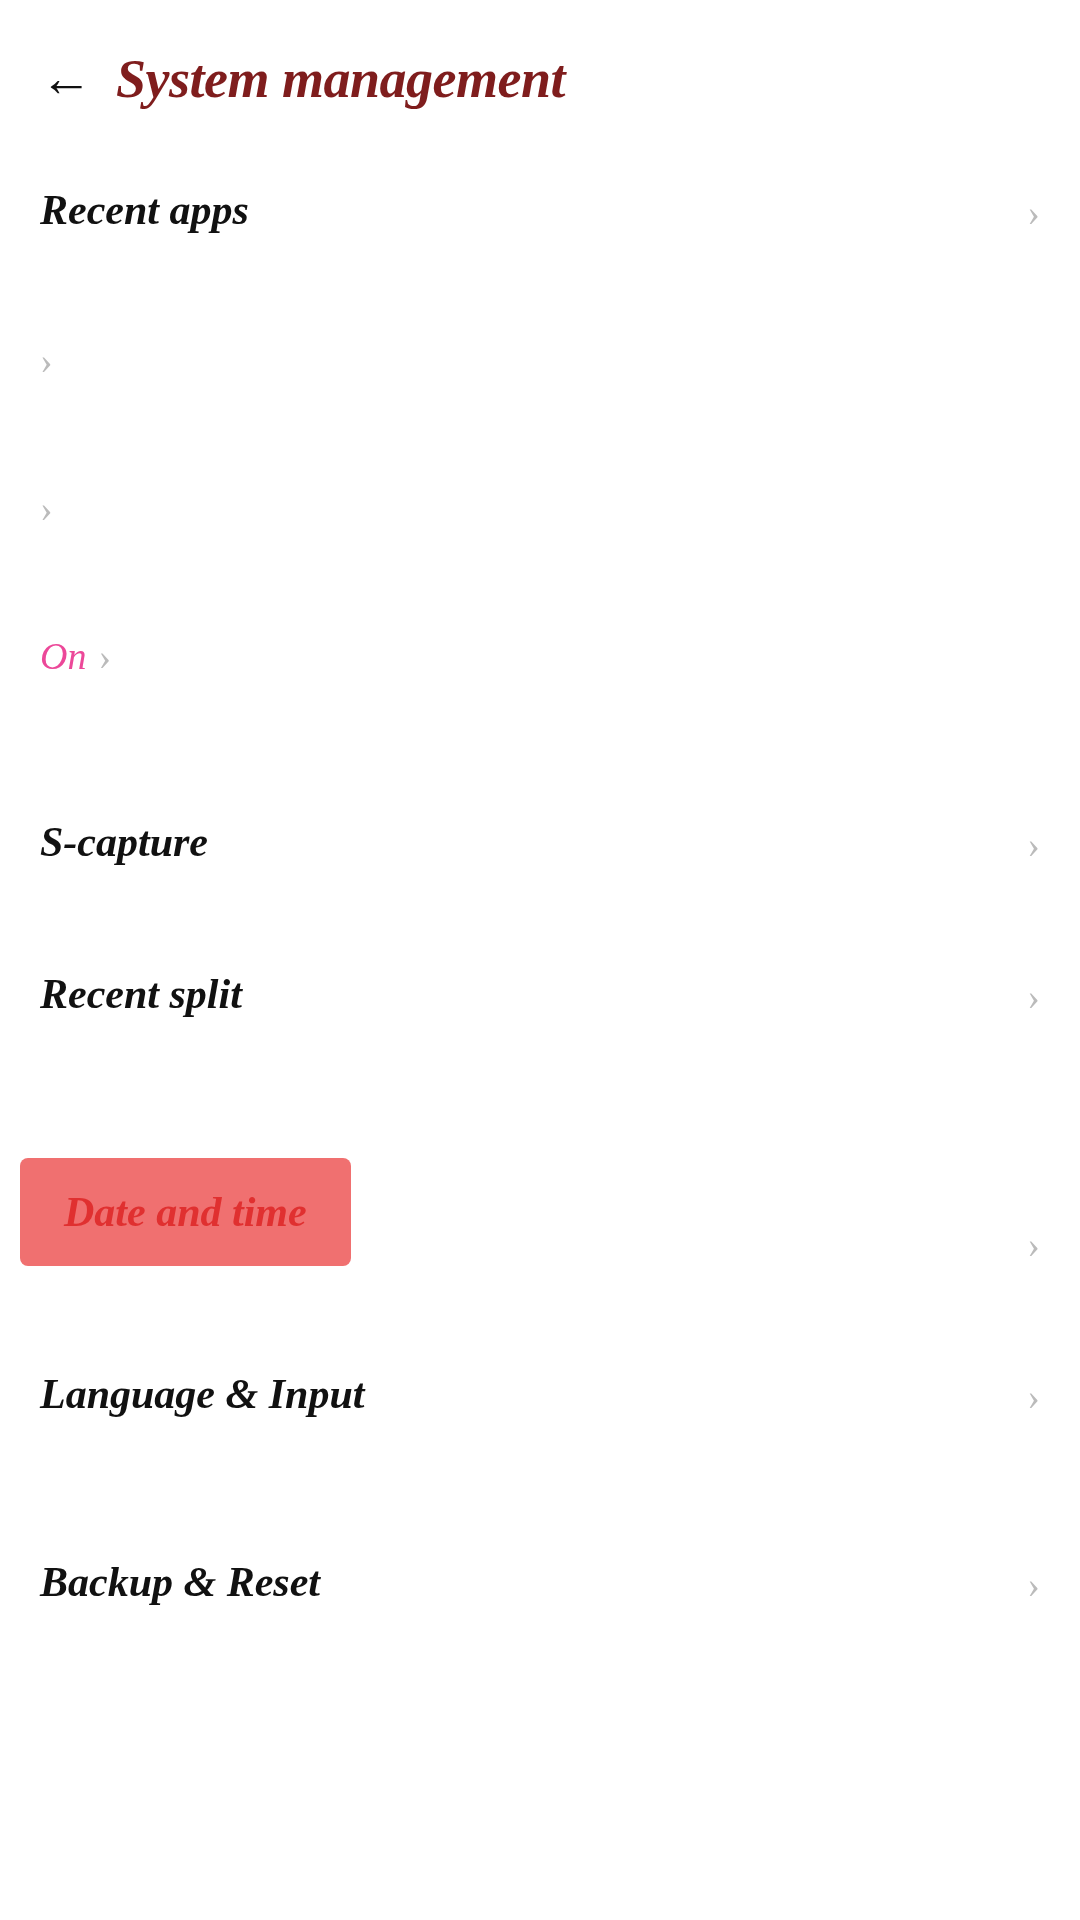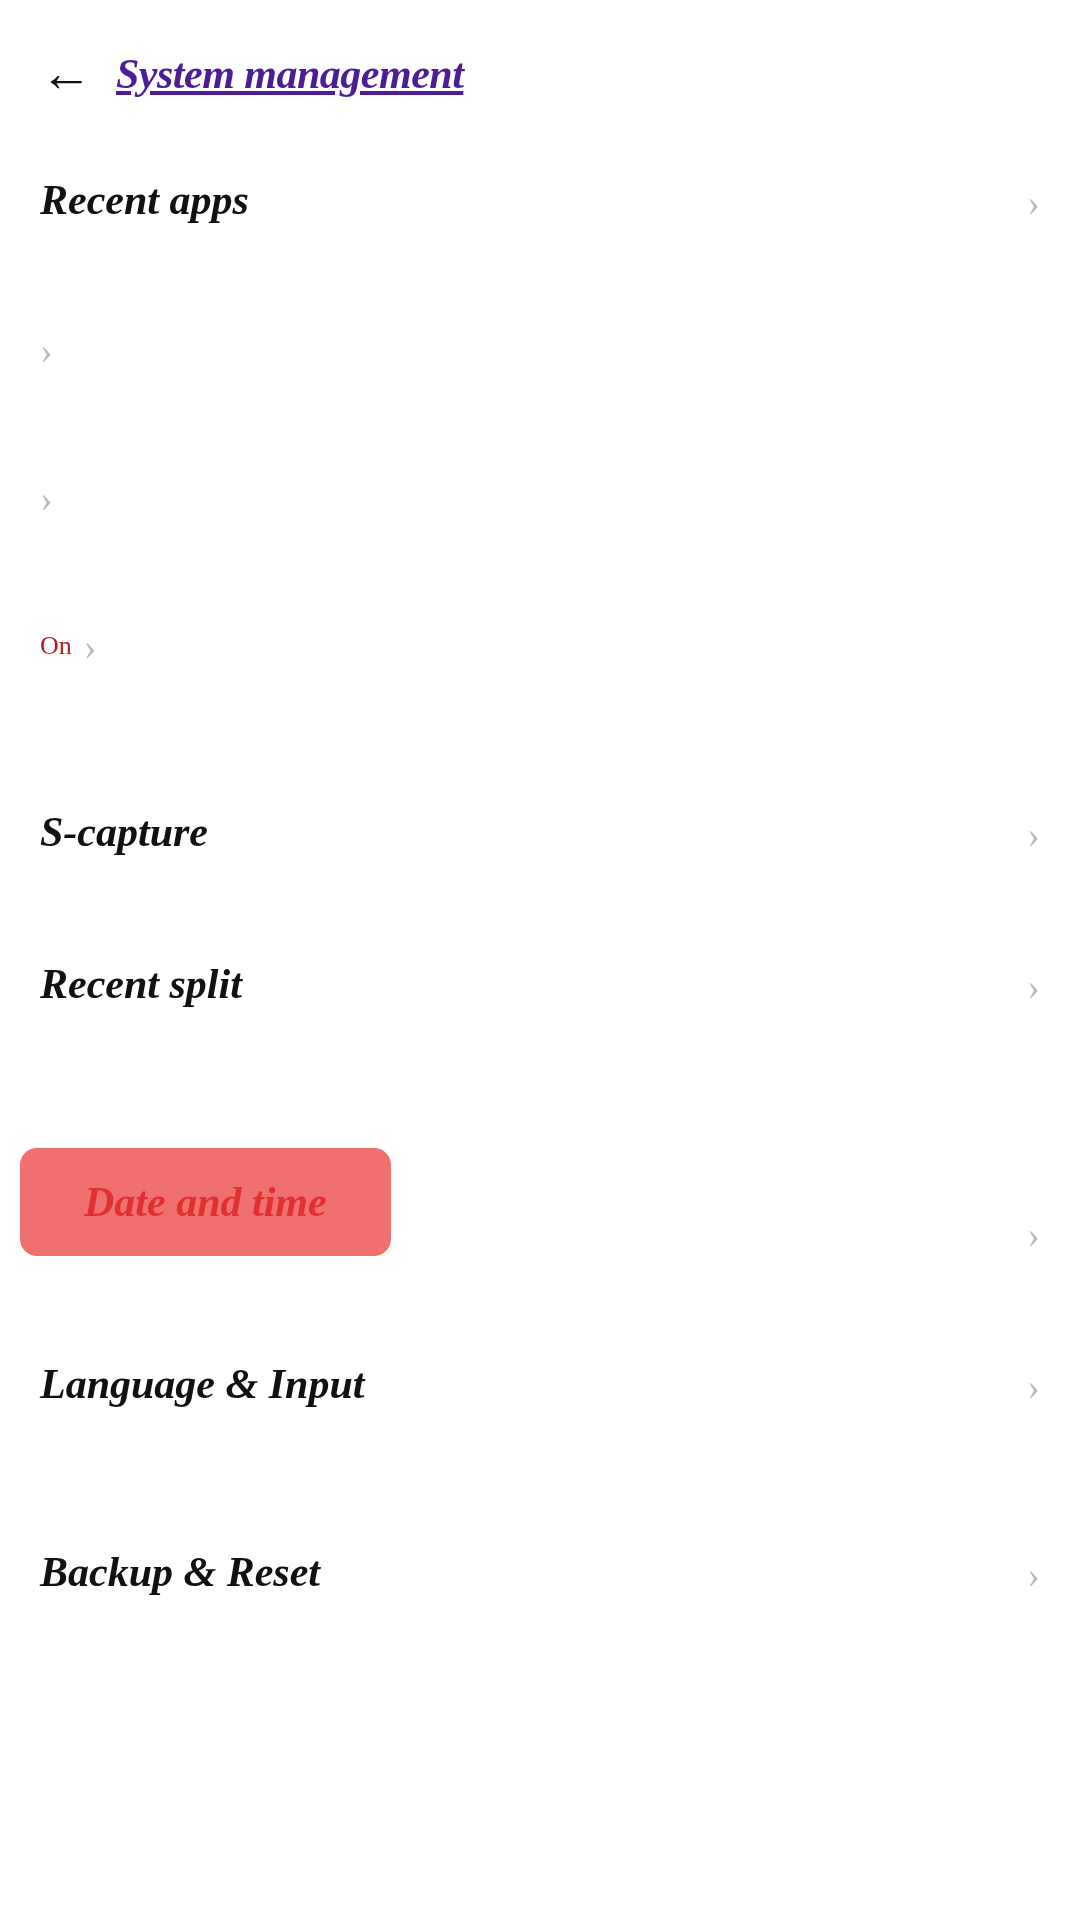--- a/index.html
+++ b/index.html
@@ -27,26 +27,25 @@
     .back-arrow {
       font-size: 52px;
       font-weight: 400;
       color: #111;
       cursor: pointer;
       line-height: 1;
       font-style: normal;
     }
 
     .page-title {
-      font-size: 42px;
+      font-size: 54px;
       font-style: italic;
       font-weight: 700;
-      color: #4c1d95;
+      color: #7f1d1d;
       letter-spacing: -0.5px;
-      text-decoration: underline;
     }
 
     .menu-list {
       list-style: none;
       padding: 0;
     }
 
     .menu-item {
       display: flex;
       align-items: flex-end;
@@ -63,22 +62,23 @@
       color: #111;
     }
 
     .menu-item-right {
       display: flex;
       align-items: center;
       gap: 12px;
     }
 
     .menu-item-value {
-      font-size: 26px;
-      color: #b91c1c;
+      font-size: 38px;
+      font-style: italic;
+      color: #ec4899;
     }
 
     .chevron {
       font-size: 38px;
       color: #bbb;
       font-style: normal;
     }
 
     .highlight-bg-label {
       font-size: 42px;
@@ -161,22 +161,22 @@
         <span class="chevron">›</span>
       </div>
     </li>
 
     <div class="separator-large"></div>
 
     <li class="menu-item date-time-item" style="padding-left: 0; padding-right: 40px;">
       <div style="position: relative; display: flex; align-items: center;">
         <div style="
           background: #f07070;
-          border-radius: 17px;
-          padding: 30px 64px;
+          border-radius: 8px;
+          padding: 30px 44px;
           margin-left: 20px;
         ">
           <span class="highlight-bg-label">Date and time</span>
         </div>
       </div>
       <div class="menu-item-right">
         <span class="chevron">›</span>
       </div>
     </li>
 

